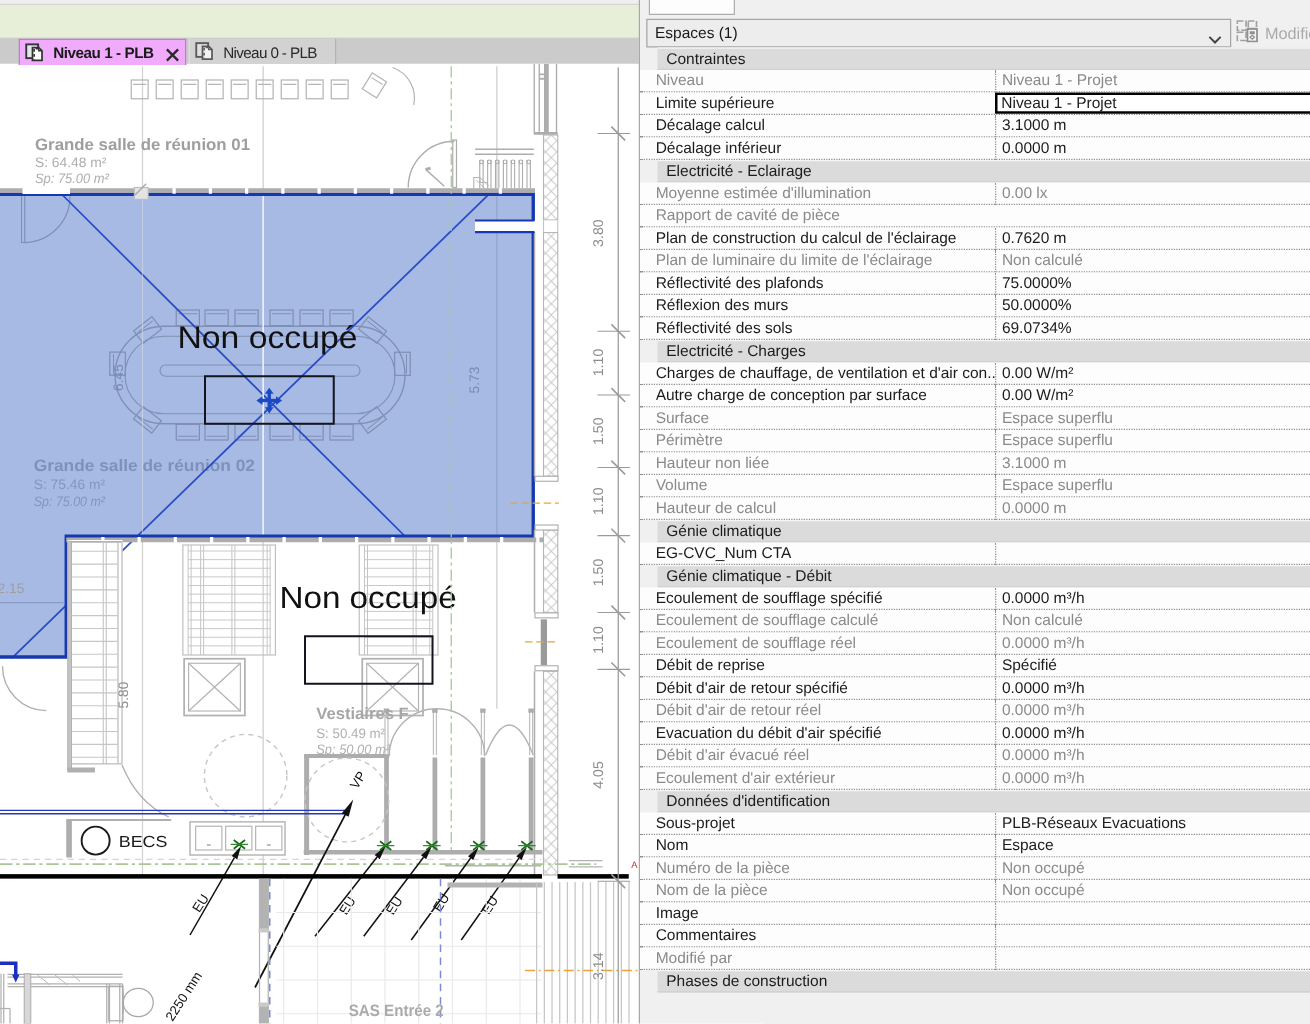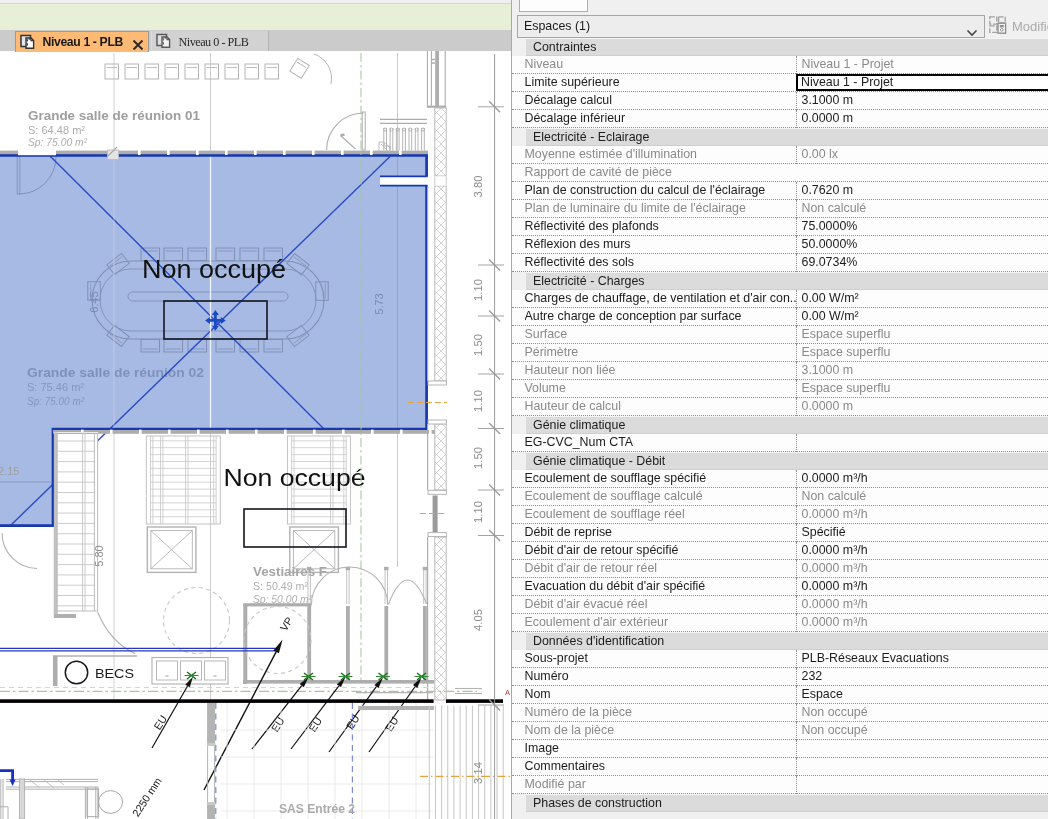--- a/index.html
+++ b/index.html
@@ -1,23 +1,23 @@
 <!DOCTYPE html>
 <html><head><meta charset="utf-8"><style>
 html,body{margin:0;padding:0;width:1048px;height:819px;overflow:hidden;background:#fff;
 font-family:"Liberation Sans",sans-serif;}
 #app{position:relative;width:1048px;height:819px;}
 #topstrip{position:absolute;left:0;top:0;width:511px;height:3px;background:#efefef;border-bottom:1px solid #d6d6d6;}
 #optbar{position:absolute;left:0;top:4px;width:511px;height:26px;background:#e8efd8;}
 #tabbar{position:absolute;left:0;top:30px;width:511px;height:21px;background:#cbcbcb;}
-#tab1{position:absolute;left:15px;top:30.5px;width:134px;height:21px;background:#fdba74;border:1px solid #9a9a9a;border-bottom:none;box-sizing:border-box;}
+#tab1{position:absolute;left:15px;top:30.5px;width:134px;height:21px;background:#f0abfc;border:1px solid #9a9a9a;border-bottom:none;box-sizing:border-box;}
 #tab1 .ti{position:absolute;left:4px;top:2px;}
 #tab1 .tt{position:absolute;left:26.5px;top:3.5px;font-size:12.2px;font-weight:bold;letter-spacing:-0.35px;color:#1a1a1a;white-space:nowrap;}
 #tab1 .tx{position:absolute;left:116px;top:5px;}
-#tab2{position:absolute;left:151px;top:31px;width:118px;height:20px;background:#d2d2d2;border-right:1px solid #b3b3b3;border-left:1px solid #dddddd;box-sizing:border-box;font-family:Liberation Serif, serif;}
+#tab2{position:absolute;left:151px;top:31px;width:118px;height:20px;background:#d2d2d2;border-right:1px solid #b3b3b3;border-left:1px solid #dddddd;box-sizing:border-box;}
 #tab2 .ti{position:absolute;left:4px;top:2px;}
 #tab2 .tt{position:absolute;left:26.5px;top:3.5px;font-size:12.2px;letter-spacing:-0.5px;color:#2a2a2a;white-space:nowrap;}
 #cv{position:absolute;left:0;top:51px;}
 #vdiv{position:absolute;left:511px;top:0;width:1px;height:819px;background:#a8a8a8;}
 #panel{position:absolute;left:512px;top:0;width:536px;height:819px;background:#f0f0f0;overflow:hidden;}
 #pbox{position:absolute;left:7px;top:-6px;width:67px;height:16px;background:#fdfdfd;border:1px solid #aeaeae;}
 #combo{position:absolute;left:5px;top:15px;width:466px;height:21px;background:#ededed;border:1px solid #a6a6a6;text-decoration:underline;}
 #combo .ct{position:absolute;left:6px;top:3px;font-size:12.4px;color:#1a1a1a;}
 #combo .cc{position:absolute;right:6px;top:7px;}
 #editbtn{position:absolute;left:477px;top:16px;width:60px;height:22px;}
@@ -635,24 +635,20 @@
 <div class="row">
           <span class="lbl g">Ecoulement d'air extérieur</span>
           <span class="val g">0.0000 m³/h</span>
         </div>
 <div class="hdr">Données d'identification</div>
 <div class="row">
           <span class="lbl">Sous-projet</span>
           <span class="val">PLB-Réseaux Evacuations</span>
         </div>
 <div class="row">
-          <span class="lbl">Numéro</span>
-          <span class="val">232</span>
-        </div>
-<div class="row">
           <span class="lbl">Nom</span>
           <span class="val">Espace</span>
         </div>
 <div class="row">
           <span class="lbl g">Numéro de la pièce</span>
           <span class="val g">Non occupé</span>
         </div>
 <div class="row">
           <span class="lbl g">Nom de la pièce</span>
           <span class="val g">Non occupé</span>

